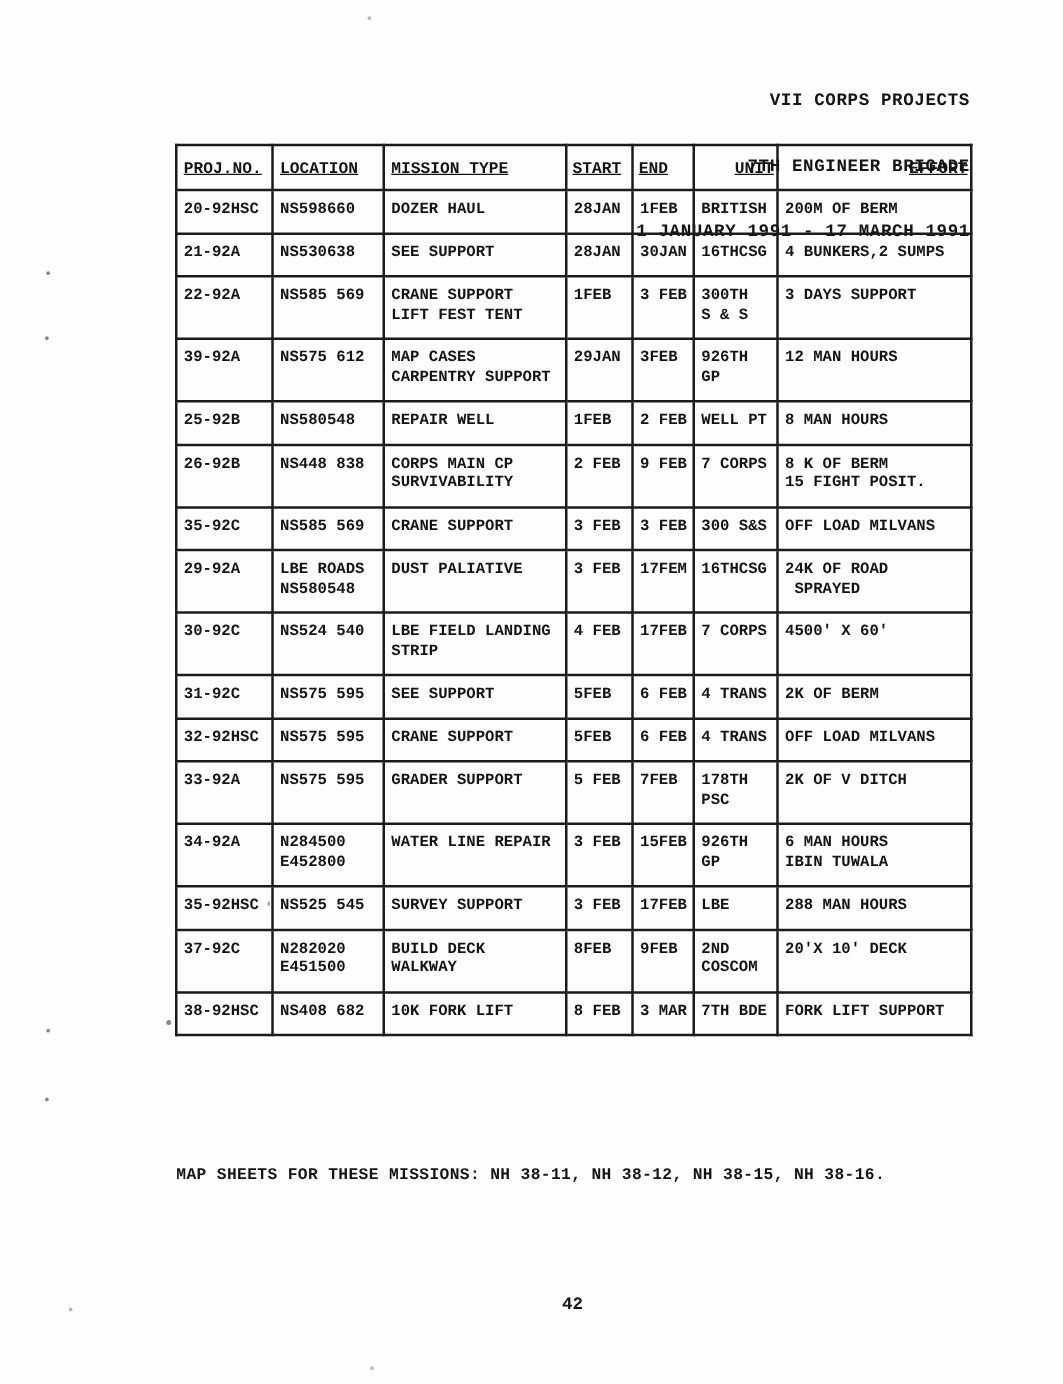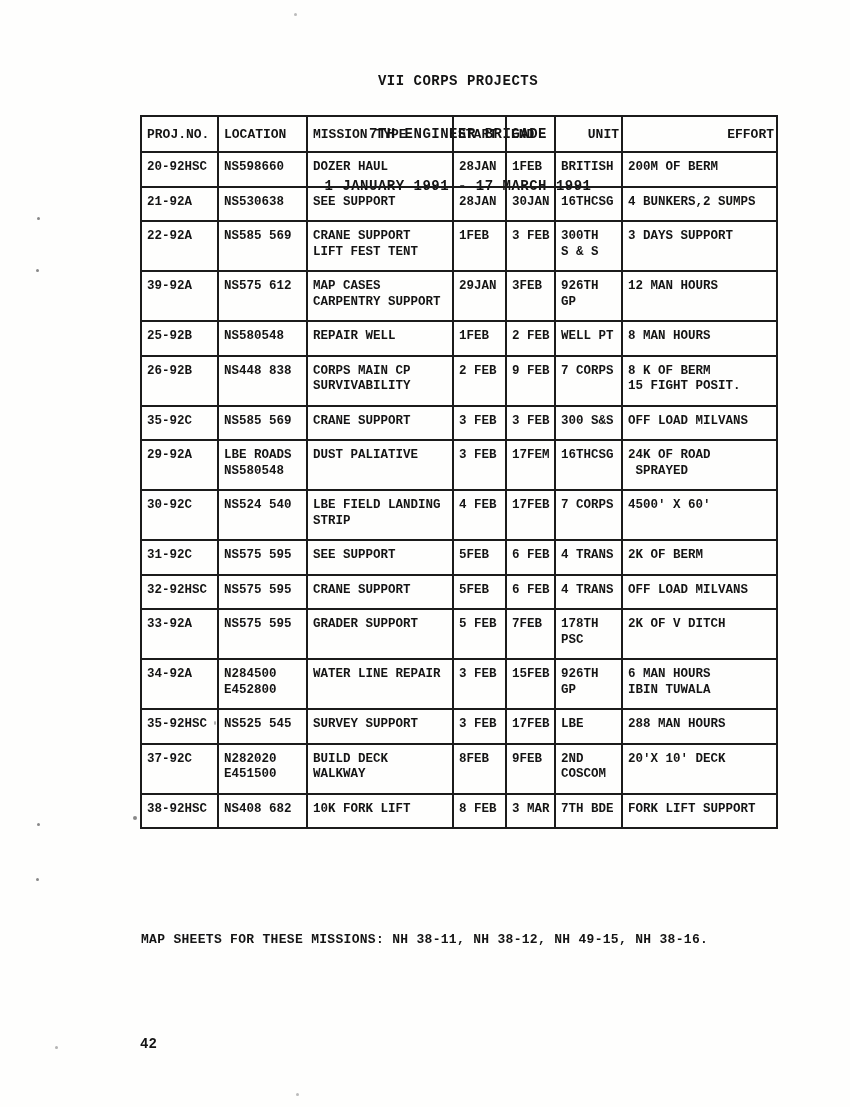--- a/index.html
+++ b/index.html
@@ -14,21 +14,21 @@
     background: #fefefd;
     font-family: "Liberation Mono", "DejaVu Sans Mono", monospace;
     color: #141414;
     overflow: hidden;
   }
   .title-block {
     position: absolute;
     top: 38px;
     left: 140px;
     width: 636px;
-    text-align: center;
+    text-align: right;
     font-size: 14px;
     font-weight: 700;
     line-height: 17.5px;
     letter-spacing: 0.5px;
     white-space: pre;
   }
   table.projects {
     position: absolute;
     top: 115px;
     left: 140px;
@@ -46,20 +46,21 @@
     vertical-align: top;
     white-space: pre-wrap;
     overflow: hidden;
   }
   .projects th {
     padding: 10px 2px 9px 5px;
     line-height: 15px;
     text-align: left;
     vertical-align: middle;
     font-size: 13px;
+    text-decoration: underline;
   }
   .projects th.c-start, .projects th.c-end { padding-left: 4px; }
   .projects th.c-unit, .projects th.c-effort { text-align: right; padding-left: 2px; }
   .projects td {
     padding: 7px 2px 10px 5px;
     line-height: 15.5px;
   }
   .footnote {
     position: absolute;
     top: 932px;
@@ -67,21 +68,21 @@
     font-size: 13px;
     font-weight: 700;
     letter-spacing: 0.3px;
     white-space: pre;
   }
   .page-number {
     position: absolute;
     top: 1036px;
     left: 140px;
     width: 636px;
-    text-align: left;
+    text-align: center;
     font-size: 14px;
     font-weight: 700;
   }
   .speckle {
     position: absolute;
     background: #6a6a6a;
     border-radius: 50%;
     width: 3px;
     height: 3px;
     opacity: 0.8;
@@ -276,21 +277,21 @@
           <td>NS408 682</td>
           <td>10K FORK LIFT</td>
           <td>8 FEB</td>
           <td>3 MAR</td>
           <td>7TH BDE</td>
           <td>FORK LIFT SUPPORT</td>
         </tr>
       </tbody>
   </table>
 
-  <div class="footnote">MAP SHEETS FOR THESE MISSIONS: NH 38-11, NH 38-12, NH 49-15, NH 38-16.</div>
+  <div class="footnote">MAP SHEETS FOR THESE MISSIONS: NH 38-11, NH 38-12, NH 38-15, NH 38-16.</div>
 
   <div class="page-number">42</div>
 
   <div class="speckle" style="left:37px;top:217px;"></div>
   <div class="speckle" style="left:36px;top:269px;"></div>
   <div class="speckle" style="left:133px;top:816px;width:4px;height:4px;"></div>
   <div class="speckle" style="left:37px;top:823px;"></div>
   <div class="speckle" style="left:36px;top:878px;"></div>
   <div class="speckle" style="left:55px;top:1046px;opacity:0.5;"></div>
   <div class="speckle" style="left:294px;top:13px;opacity:0.45;"></div>

